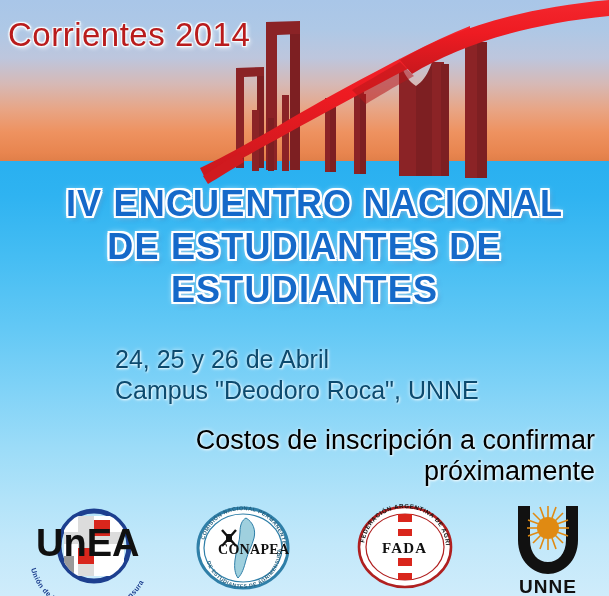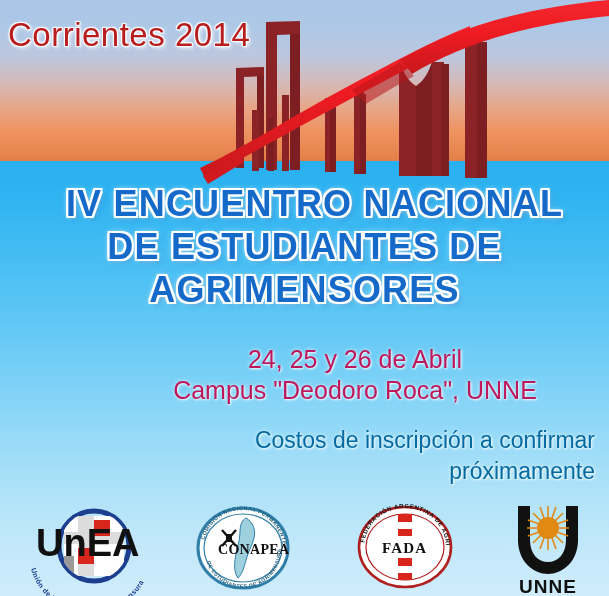--- a/index.html
+++ b/index.html
@@ -70,32 +70,32 @@
       0 -2px 0 #ffffff, 0 2px 0 #ffffff,
       0 0 6px rgba(255,255,255,.95),
       3px 3px 5px rgba(20,70,150,.35);
   }
   .maintitle .l1{display:block;padding-left:20px;}
   .maintitle .l2{display:block;}
   .maintitle .l3{display:block;}
 
   .whenwhere{
     position:absolute;right:14px;top:344px;width:480px;
-    text-align:center;
-    color:#be185d;
+    text-align:left;
+    color:#0c4a6e;
     font-size:25px;line-height:31px;font-weight:400;
     text-shadow:0 0 4px rgba(255,255,255,.75), 1px 1px 2px rgba(255,255,255,.8);
   }
   .whenwhere .ln{display:block;white-space:nowrap;}
 
   .costs{
     position:absolute;right:14px;top:425px;width:500px;
     text-align:right;
-    color:#0369a1;
-    font-size:23px;line-height:31px;font-weight:400;
+    color:#000000;
+    font-size:27px;line-height:31px;font-weight:400;
     text-shadow:0 0 4px rgba(255,255,255,.75), 1px 1px 2px rgba(255,255,255,.8);
   }
   .costs .ln{display:block;white-space:nowrap;}
 
   
   .logos{
     position:absolute;left:0;top:498px;width:558px;height:98px;
   }
   .logo{position:absolute;top:0;height:98px;}
   .logo-unea{left:8px;width:165px;}
@@ -158,21 +158,21 @@
 
       <path d="M203,176 C215,168 230,158 240,152 L244,162 C234,168 218,178 208,184 Z" fill="#d01a1f"></path>
     </g>
   </svg>
 
   <div class="corrientes">Corrientes 2014</div>
 
   <div class="maintitle">
     <span class="l1">IV ENCUENTRO NACIONAL</span>
     <span class="l2">DE ESTUDIANTES DE</span>
-    <span class="l3">AGRIMENSORES</span>
+    <span class="l3">ESTUDIANTES</span>
   </div>
 
   <div class="whenwhere">
     <span class="ln">24, 25 y 26 de Abril</span>
     <span class="ln">Campus "Deodoro Roca", UNNE</span>
   </div>
 
   <div class="costs">
     <span class="ln">Costos de inscripción a confirmar</span>
     <span class="ln">próximamente</span>

